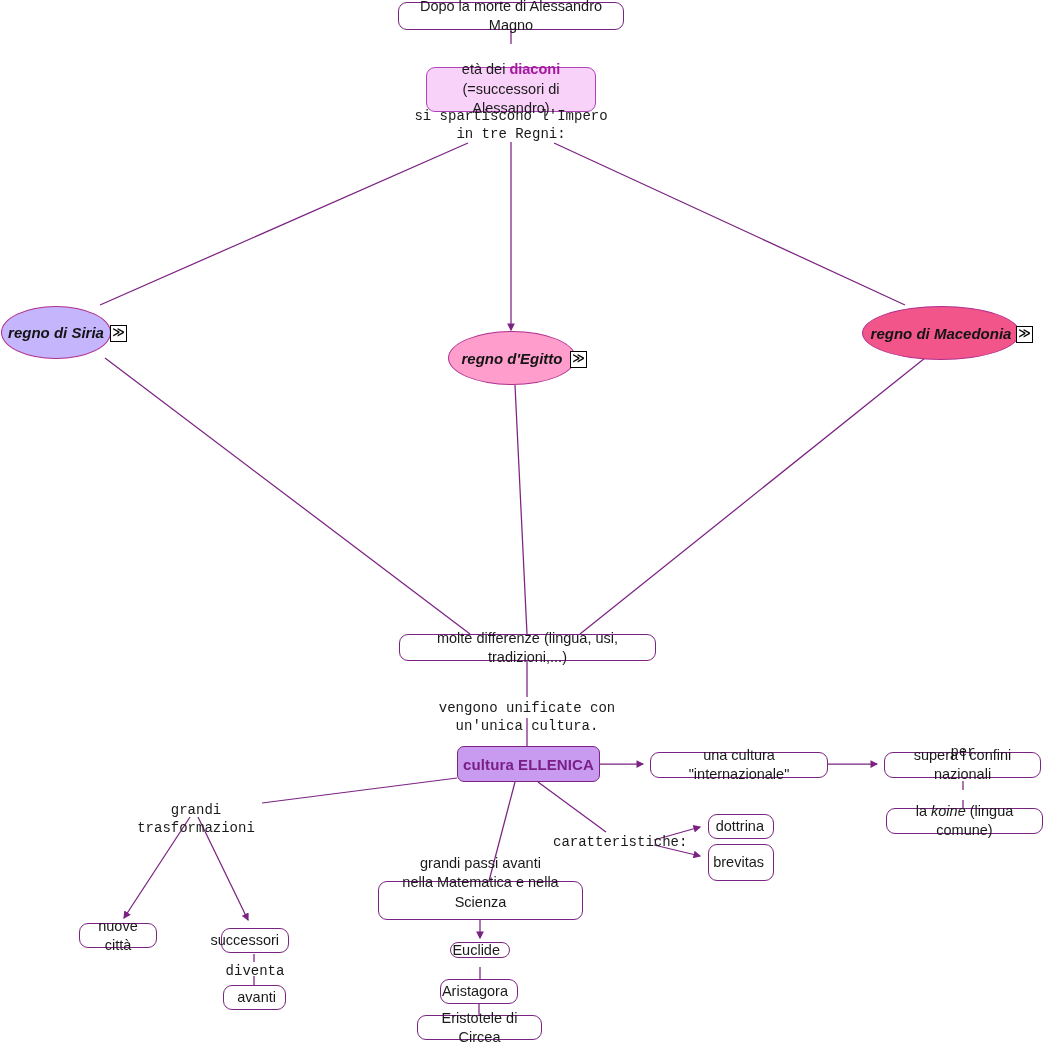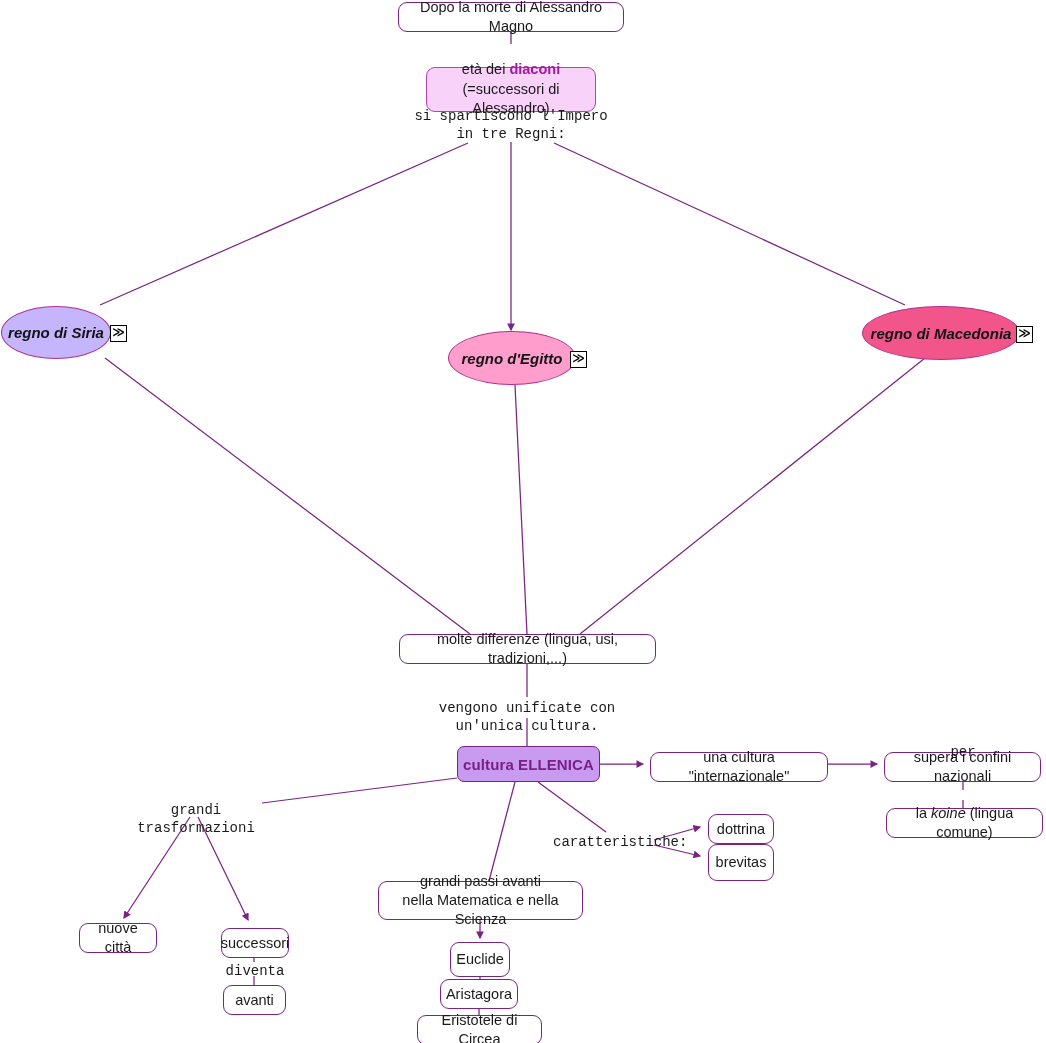--- a/index.html
+++ b/index.html
@@ -37,21 +37,22 @@
     text-align: center;
     color: #1a1a1a;
     z-index: 5;
   }
   .rbox {
     border: 1.3px solid #7b2382;
     border-radius: 9px;
     background: #ffffff;
     font-size: 14.5px;
     line-height: 1.28;
-    padding: 14px 9px;
+    padding: 7px 9px;
+    justify-content: flex-end;
   }
   .rbox.two-line { line-height: 1.33; }
 
   
   .pinkbox {
     border: 1.3px solid #b043b8;
     border-radius: 9px;
     background: #f9d2f9;
     font-size: 14.5px;
     line-height: 1.34;
@@ -243,21 +244,21 @@
 
   <div class="node rbox" style="left:223px; top:985px; width:63px; height:25px;">
     <span>avanti</span>
   </div>
 
   <div class="node rbox two-line" style="left:378px; top:881px; width:205px; height:39px; flex-direction:column;">
     <div>grandi passi avanti</div>
     <div>nella Matematica e nella Scienza</div>
   </div>
 
-  <div class="node rbox" style="left:450px; top:942px; width:60px; height:35px;">
+  <div class="node rbox" style="left:450px; top:942px; width:60px; height:16px;">
     <span>Euclide</span>
   </div>
 
   <div class="node rbox" style="left:440px; top:979px; width:78px; height:25px;">
     <span>Aristagora</span>
   </div>
 
   <div class="node rbox" style="left:417px; top:1015px; width:125px; height:25px;">
     <span>Eristotele di Circea</span>
   </div>

